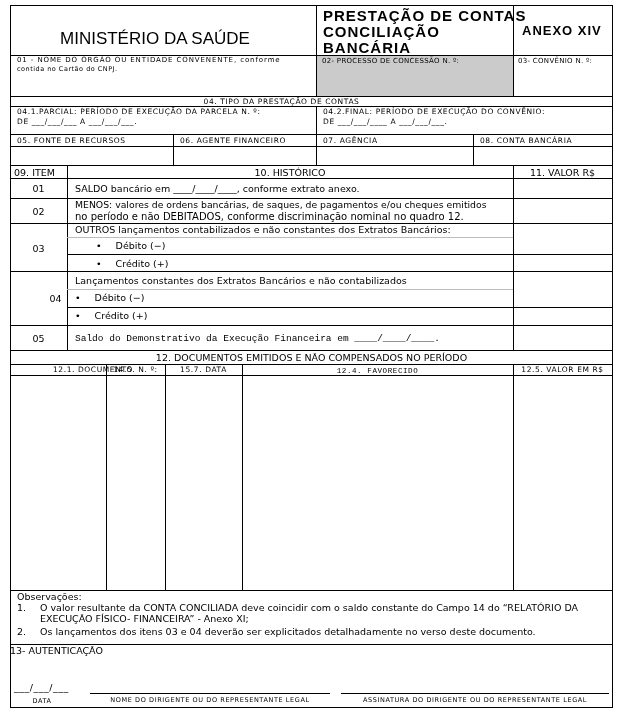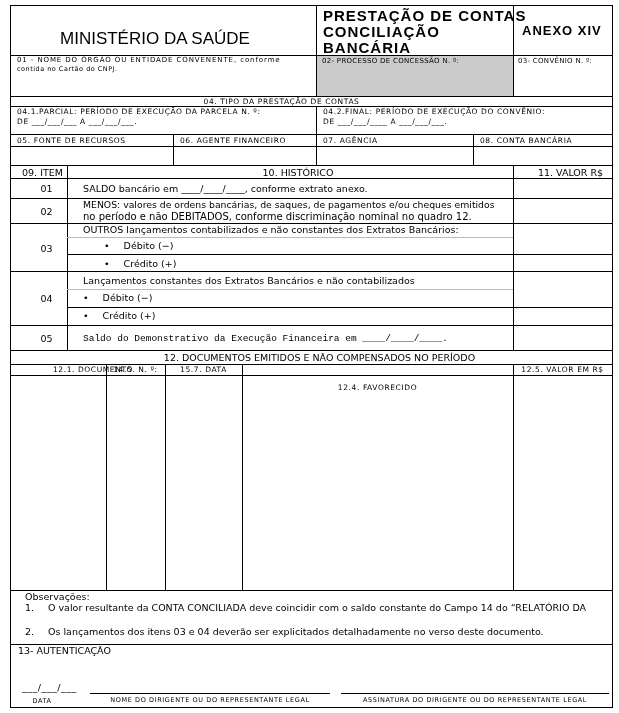--- a/index.html
+++ b/index.html
@@ -3,21 +3,21 @@
 <meta charset="utf-8">
 <style>
   html, body { margin:0; padding:0; background:#fff; }
   body { width:619px; height:713px; position:relative; font-family:"DejaVu Sans", sans-serif; color:#000; overflow:hidden; }
   .abs { position:absolute; box-sizing:border-box; }
   .hl { position:absolute; height:1px; background:#000; }
   .vl { position:absolute; width:1px; background:#000; }
   .hl.gray { background:#bbb; }
   .t { position:absolute; white-space:nowrap; line-height:1; }
   .sm { font-size:7.5px; letter-spacing:0.6px; }
-  .md { font-size:9.5px;margin-left:8px; }
+  .md { font-size:9.5px; }
   .tiny { font-size:6.5px; }
   .title { font-family:"Liberation Sans", sans-serif; font-size:17px; }
   .hdr { font-family:"Liberation Sans", sans-serif; font-weight:bold; font-size:15px; letter-spacing:1px; line-height:1.05; }
   .anexo { font-family:"Liberation Sans", sans-serif; font-weight:bold; font-size:13px; letter-spacing:1px; }
   .shade { position:absolute; background:#cbcbcb; }
   .c { text-align:center; }
   .bul::before { content:"•"; margin-right:14px; }
 </style>
 </head>
 <body>
@@ -96,21 +96,21 @@
   <div class="t md" style="left:75px;top:225px;">OUTROS lançamentos contabilizados e não constantes dos Extratos Bancários:</div>
   <div class="hl gray" style="left:67px;top:237px;width:446px;"></div>
   <div class="t md bul" style="left:96px;top:241px;">Débito (−)</div>
   <div class="hl" style="left:67px;top:254px;width:446px;"></div>
   <div class="t md bul" style="left:96px;top:259px;">Crédito (+)</div>
   <div class="abs" style="left:514px;top:224px;width:98px;height:30px;"></div>
   <div class="hl" style="left:513px;top:254px;width:99px;"></div>
   <div class="abs" style="left:514px;top:255px;width:98px;height:16px;"></div>
   <div class="hl" style="left:10px;top:271px;width:603px;"></div>
 
-  <div class="t md c" style="left:10px;width:57px;top:294px;">04</div>
+  <div class="t md c" style="left:10px;width:57px;top:294px;padding-left:17px;">04</div>
   <div class="t md" style="left:75px;top:276px;">Lançamentos constantes dos Extratos Bancários e não contabilizados</div>
   <div class="hl gray" style="left:67px;top:289px;width:446px;"></div>
   <div class="t md bul" style="left:75px;top:293px;">Débito (−)</div>
   <div class="hl" style="left:67px;top:307px;width:546px;"></div>
   <div class="t md bul" style="left:75px;top:311px;">Crédito (+)</div>
   <div class="abs" style="left:514px;top:272px;width:98px;height:35px;"></div>
   <div class="abs" style="left:514px;top:308px;width:98px;height:17px;"></div>
   <div class="hl" style="left:10px;top:325px;width:603px;"></div>
 
   <div class="t md c" style="left:10px;width:57px;top:334px;">05</div>
@@ -120,33 +120,34 @@
 
   <div class="t md c" style="left:10px;width:603px;top:353px;">12. DOCUMENTOS EMITIDOS E NÃO COMPENSADOS NO PERÍODO</div>
   <div class="hl" style="left:10px;top:364px;width:603px;"></div>
   <div class="vl" style="left:106px;top:364px;height:226px;"></div>
   <div class="vl" style="left:165px;top:364px;height:226px;"></div>
   <div class="vl" style="left:242px;top:364px;height:226px;"></div>
   <div class="vl" style="left:513px;top:364px;height:226px;"></div>
   <div class="t sm c" style="left:10px;width:96px;top:366px;margin-left:35px;">12.1. DOCUMENTO</div>
   <div class="t sm c" style="left:106px;width:59px;top:366px;">14.5. N. º:</div>
   <div class="t sm c" style="left:165px;width:77px;top:366px;">15.7. DATA</div>
-  <div class="t sm c" style="left:242px;width:271px;top:384px;">12.4. FAVORECIDO</div>
+  <div class="t sm c" style="left:242px;width:271px;top:368px;font-family:Liberation Mono, monospace;">12.4. FAVORECIDO</div>
   <div class="t sm c" style="left:513px;width:99px;top:366px;">12.5. VALOR EM R$</div>
   <div class="hl" style="left:10px;top:375px;width:603px;"></div>
   <div class="abs" style="left:11px;top:376px;width:95px;height:214px;"></div>
   <div class="abs" style="left:107px;top:376px;width:58px;height:214px;"></div>
   <div class="abs" style="left:166px;top:376px;width:76px;height:214px;"></div>
   <div class="abs" style="left:243px;top:376px;width:270px;height:214px;"></div>
   <div class="abs" style="left:514px;top:376px;width:98px;height:214px;"></div>
   <div class="hl" style="left:10px;top:590px;width:603px;"></div>
 
   <div class="t md" style="left:17px;top:592px;">Observações:</div>
   <div class="t md" style="left:17px;top:603px;">1.</div>
   <div class="t md" style="left:40px;top:603px;">O valor resultante da CONTA CONCILIADA deve coincidir com o saldo constante do Campo 14 do “RELATÓRIO DA</div>
+  <div class="t md" style="left:40px;top:614px;">EXECUÇÃO FÍSICO- FINANCEIRA” - Anexo XI;</div>
   <div class="t md" style="left:17px;top:627px;">2.</div>
   <div class="t md" style="left:40px;top:627px;">Os lançamentos dos itens 03 e 04 deverão ser explicitados detalhadamente no verso deste documento.</div>
   <div class="hl" style="left:10px;top:644px;width:603px;"></div>
 
   <div class="t md" style="left:10px;top:646px;">13- AUTENTICAÇÃO</div>
   <div class="t md" style="left:14px;top:683px;letter-spacing:0.5px;">___/___/___</div>
   <div class="t tiny c" style="left:14px;width:56px;top:698px;letter-spacing:0.6px;">DATA</div>
   <div class="hl" style="left:90px;top:693px;width:240px;"></div>
   <div class="t tiny c" style="left:90px;width:240px;top:697px;letter-spacing:0.6px;">NOME DO DIRIGENTE OU DO REPRESENTANTE LEGAL</div>
   <div class="abs" style="left:90px;top:675px;width:240px;height:18px;"></div>

